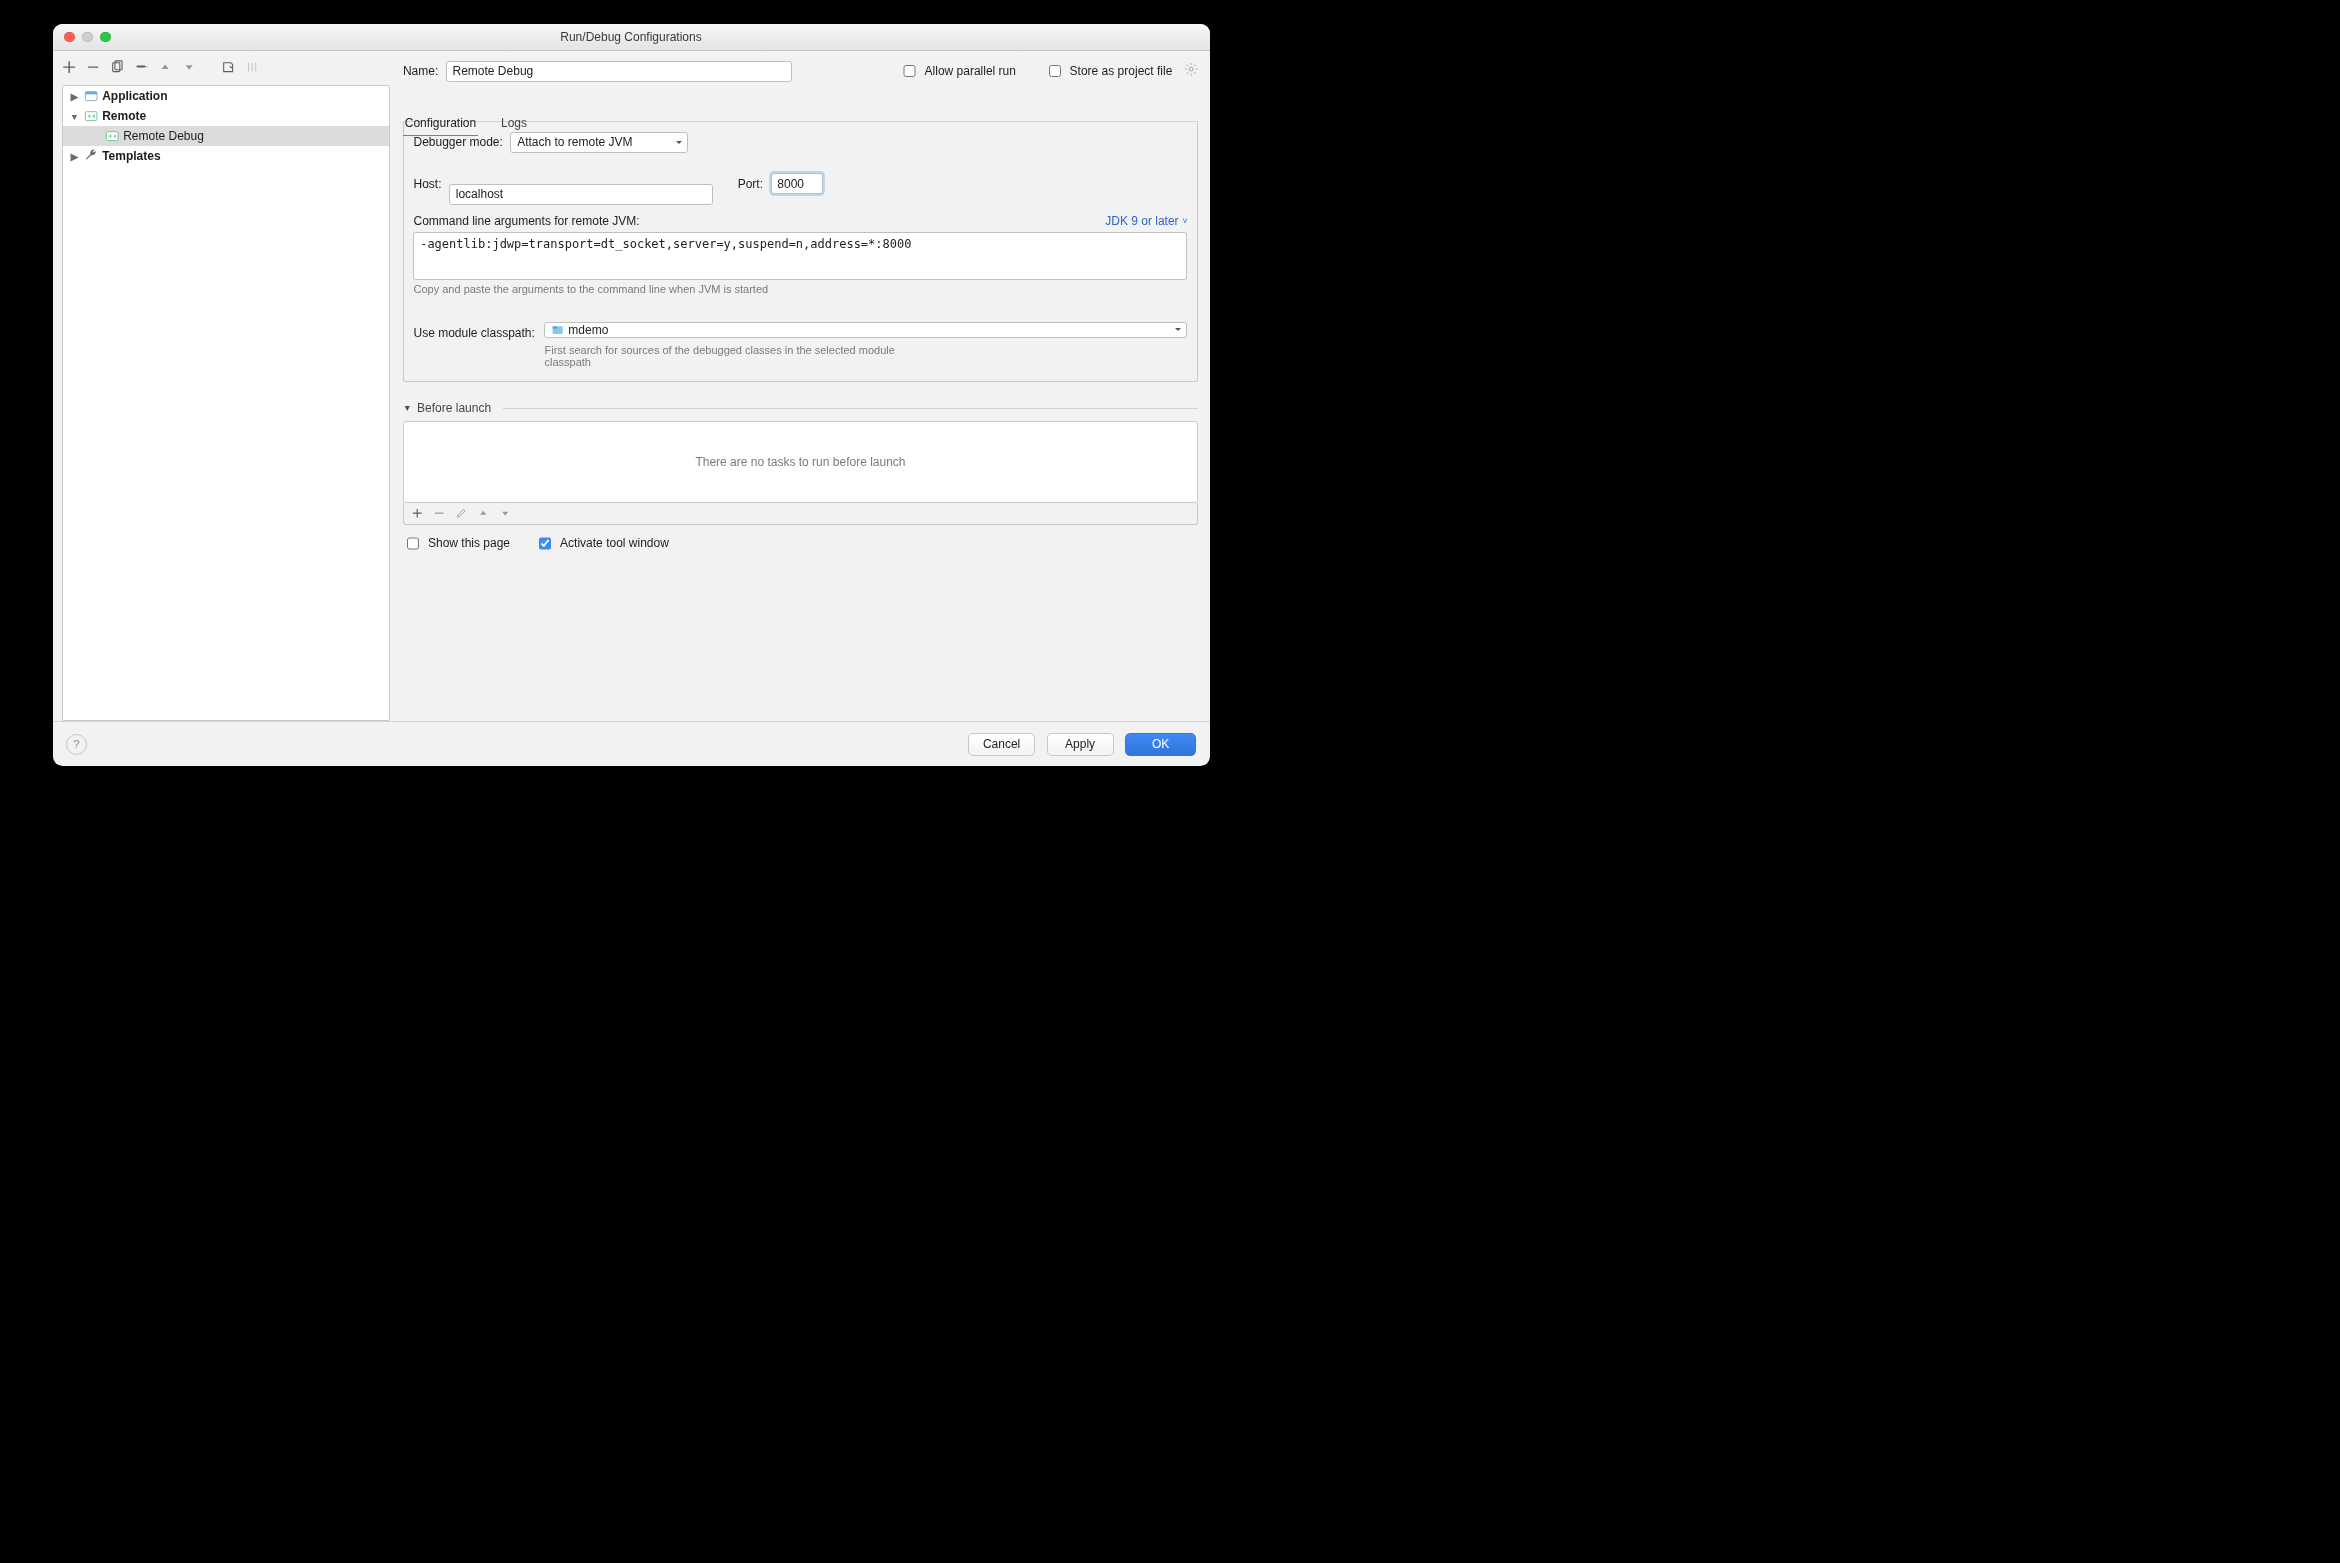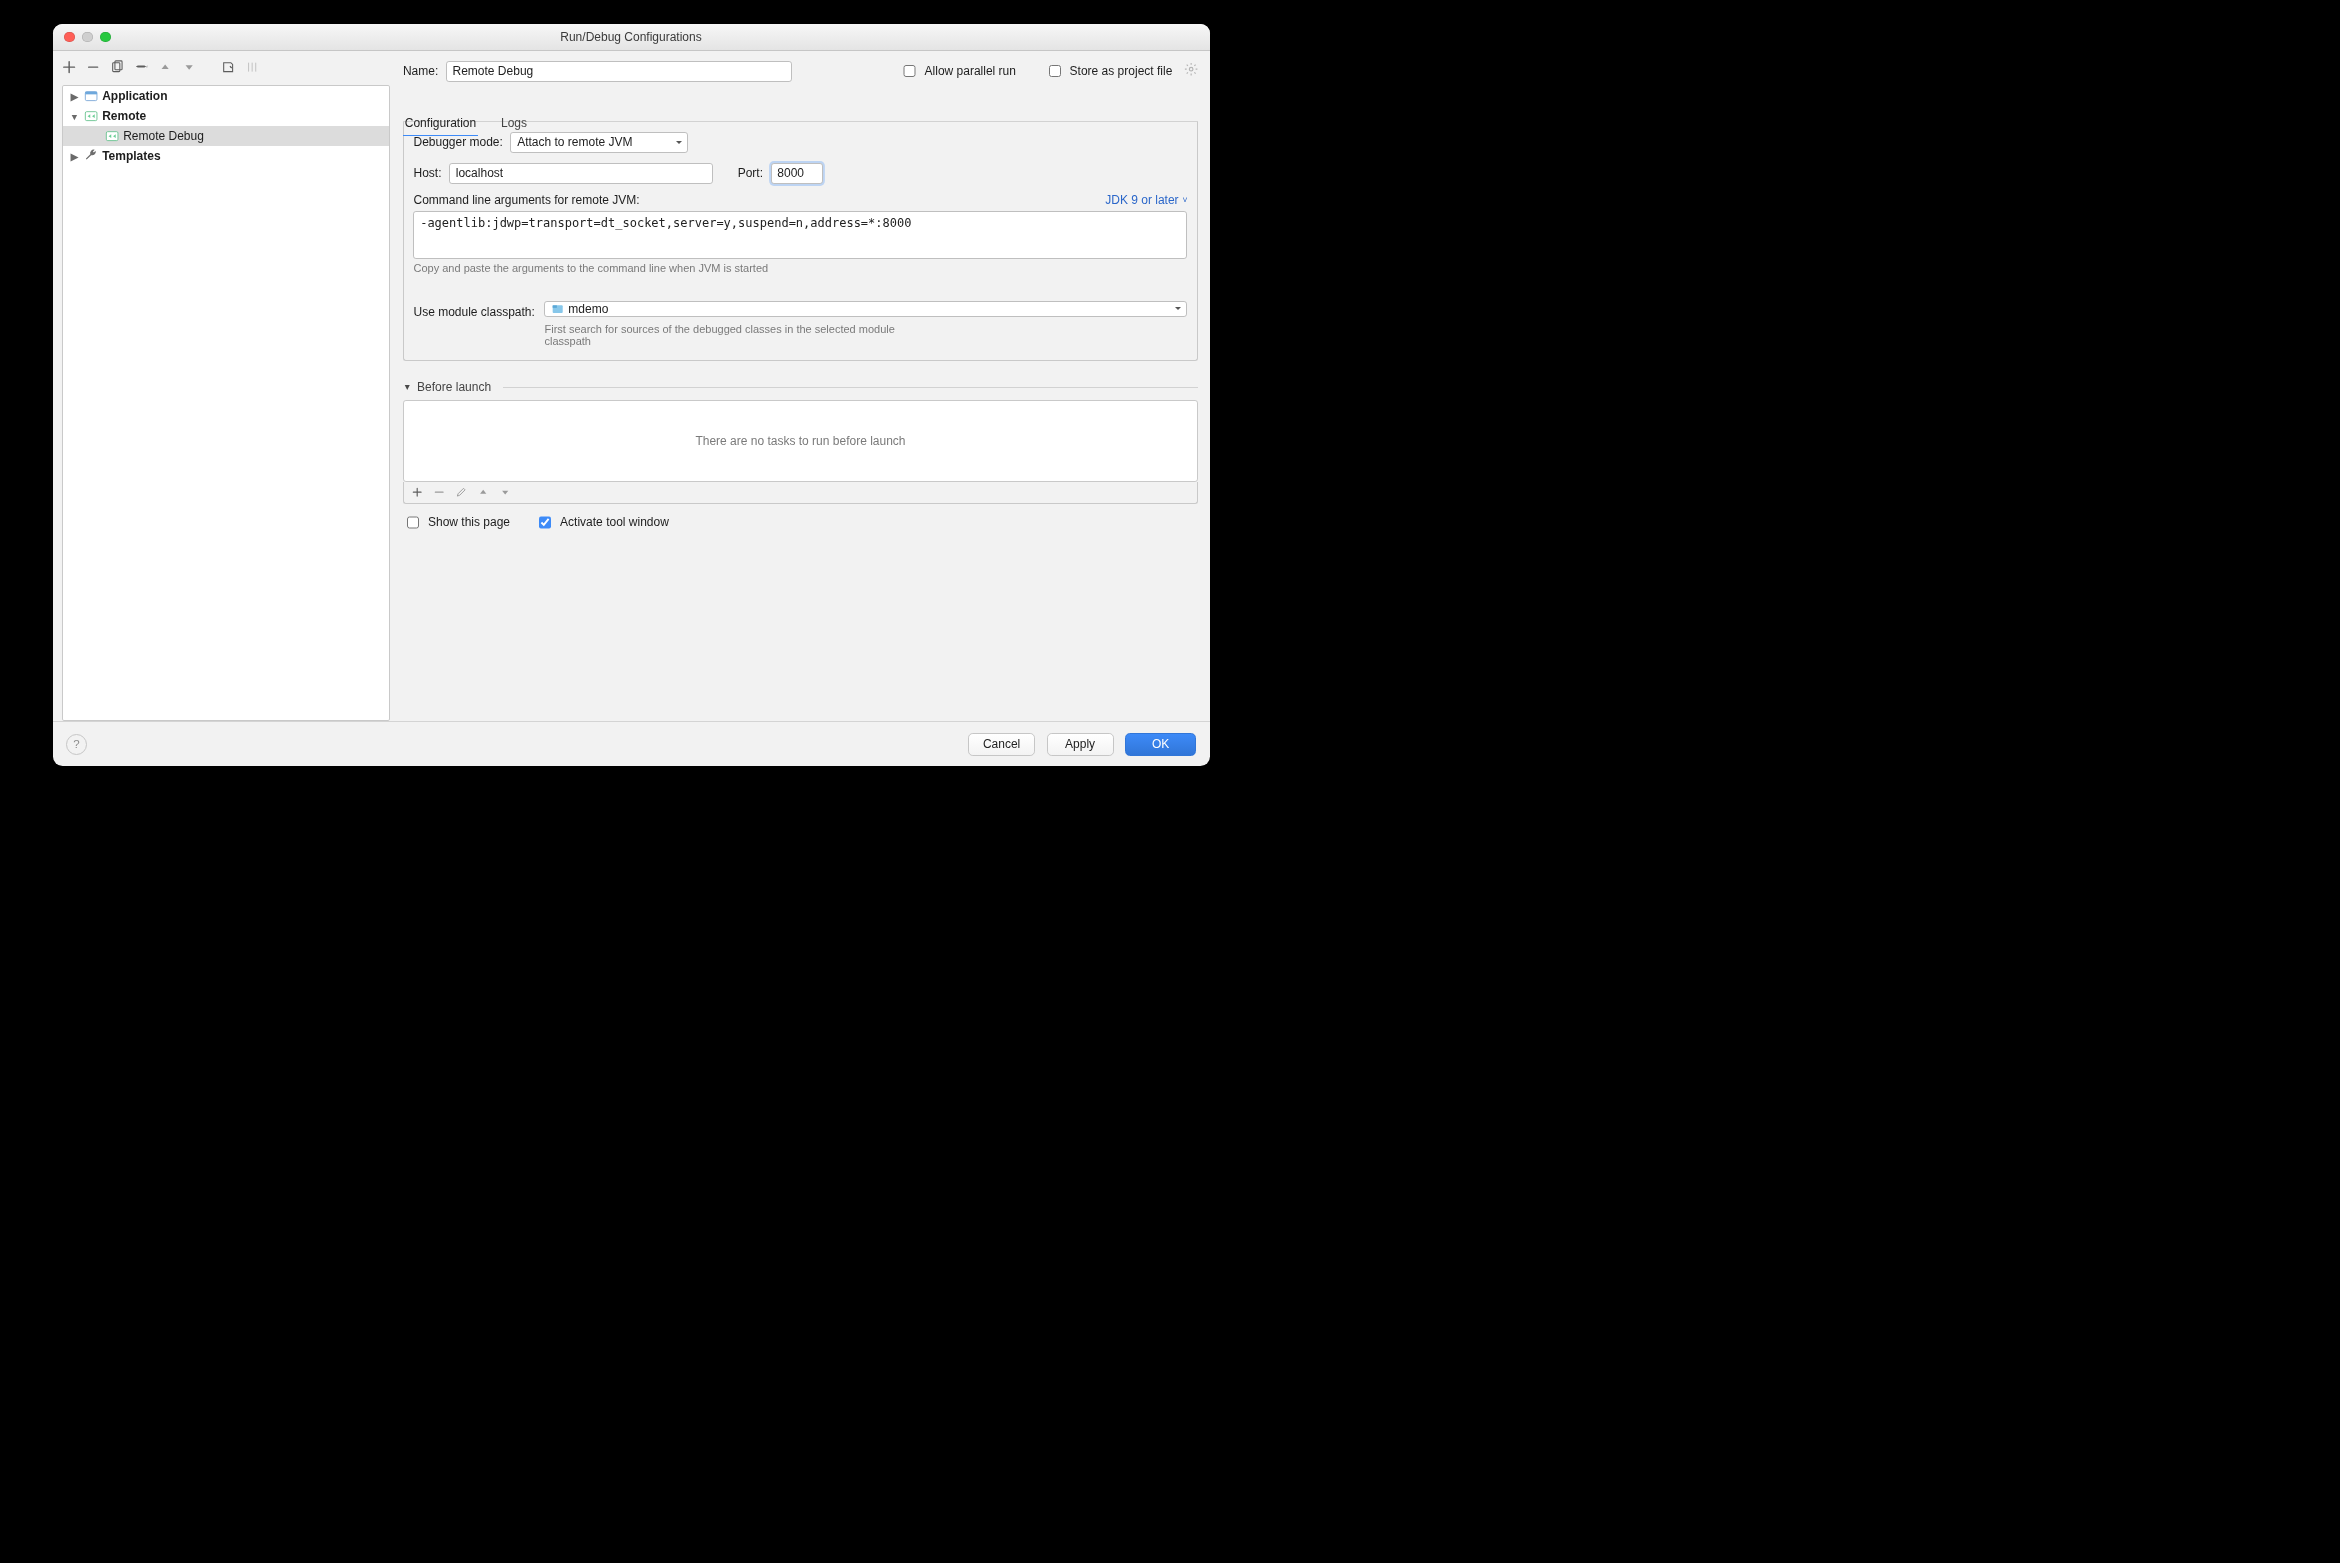--- a/index.html
+++ b/index.html
@@ -57,21 +57,21 @@
   input[type=checkbox]{width:12.4px;height:12.4px;accent-color:var(--blue);}
   .gear{color:#b4b4b4;margin-left:3.8px;}
   .tabs{display:flex;gap:21px;margin-top:13.4px;border-bottom:1px solid #d2d2d2;}
   .tab{padding:5.7px 1.9px;font-size:12px;color:#444;position:relative;top:15px;}
   .tab.active{border-bottom:1.9px solid var(--blue);color:#222;}
   .config-panel{border:1px solid var(--panel-border);background:var(--body);border-top:none;border-radius:0 0 2.9px 2.9px;padding:9.6px 9.6px 13.4px;display:flex;flex-direction:column;gap:9.6px;}
   .row{display:flex;align-items:center;gap:7.6px;}
   .select{display:inline-flex;align-items:center;padding-right:19px;position:relative;min-width:57px;}
   .select::after{content:"";position:absolute;right:5.7px;top:50%;margin-top:-1.9px;border:3.8px solid transparent;border-top-color:#555;}
   .sel-debuggermode{width:178px;}
-  .host{width:264px;}
+  .host{width:264px;margin-top:21px;}
   .port-wrap{display:inline-flex;align-items:center;gap:7.6px;margin-left:17px;}
   .port{width:52px;border:1.4px solid var(--focus-ring);box-shadow:0 0 0 1.9px rgba(93,158,245,.35);}
   .cmd-label-row{display:flex;align-items:center;justify-content:space-between;}
   .jdk-link{color:var(--link);font-size:12px;display:inline-flex;align-items:center;gap:3.8px;}
   .jdk-link .caret{font-size:8.6px;color:var(--link);}
   .cmd-box{border:1px solid var(--gray-border);background:var(--white);border-radius:2.9px;height:38px;padding:3.8px 5.7px;font-family:Menlo,Consolas,monospace;font-size:12px;color:#222;line-height:1.3;overflow:hidden;}
   .hint{color:var(--hint);font-size:11px;}
   .module-select{flex:1;}
   .module-select .mod-icon{width:13.4px;height:13.4px;margin-right:3.8px;}
   .before-launch{margin-top:19px;}

